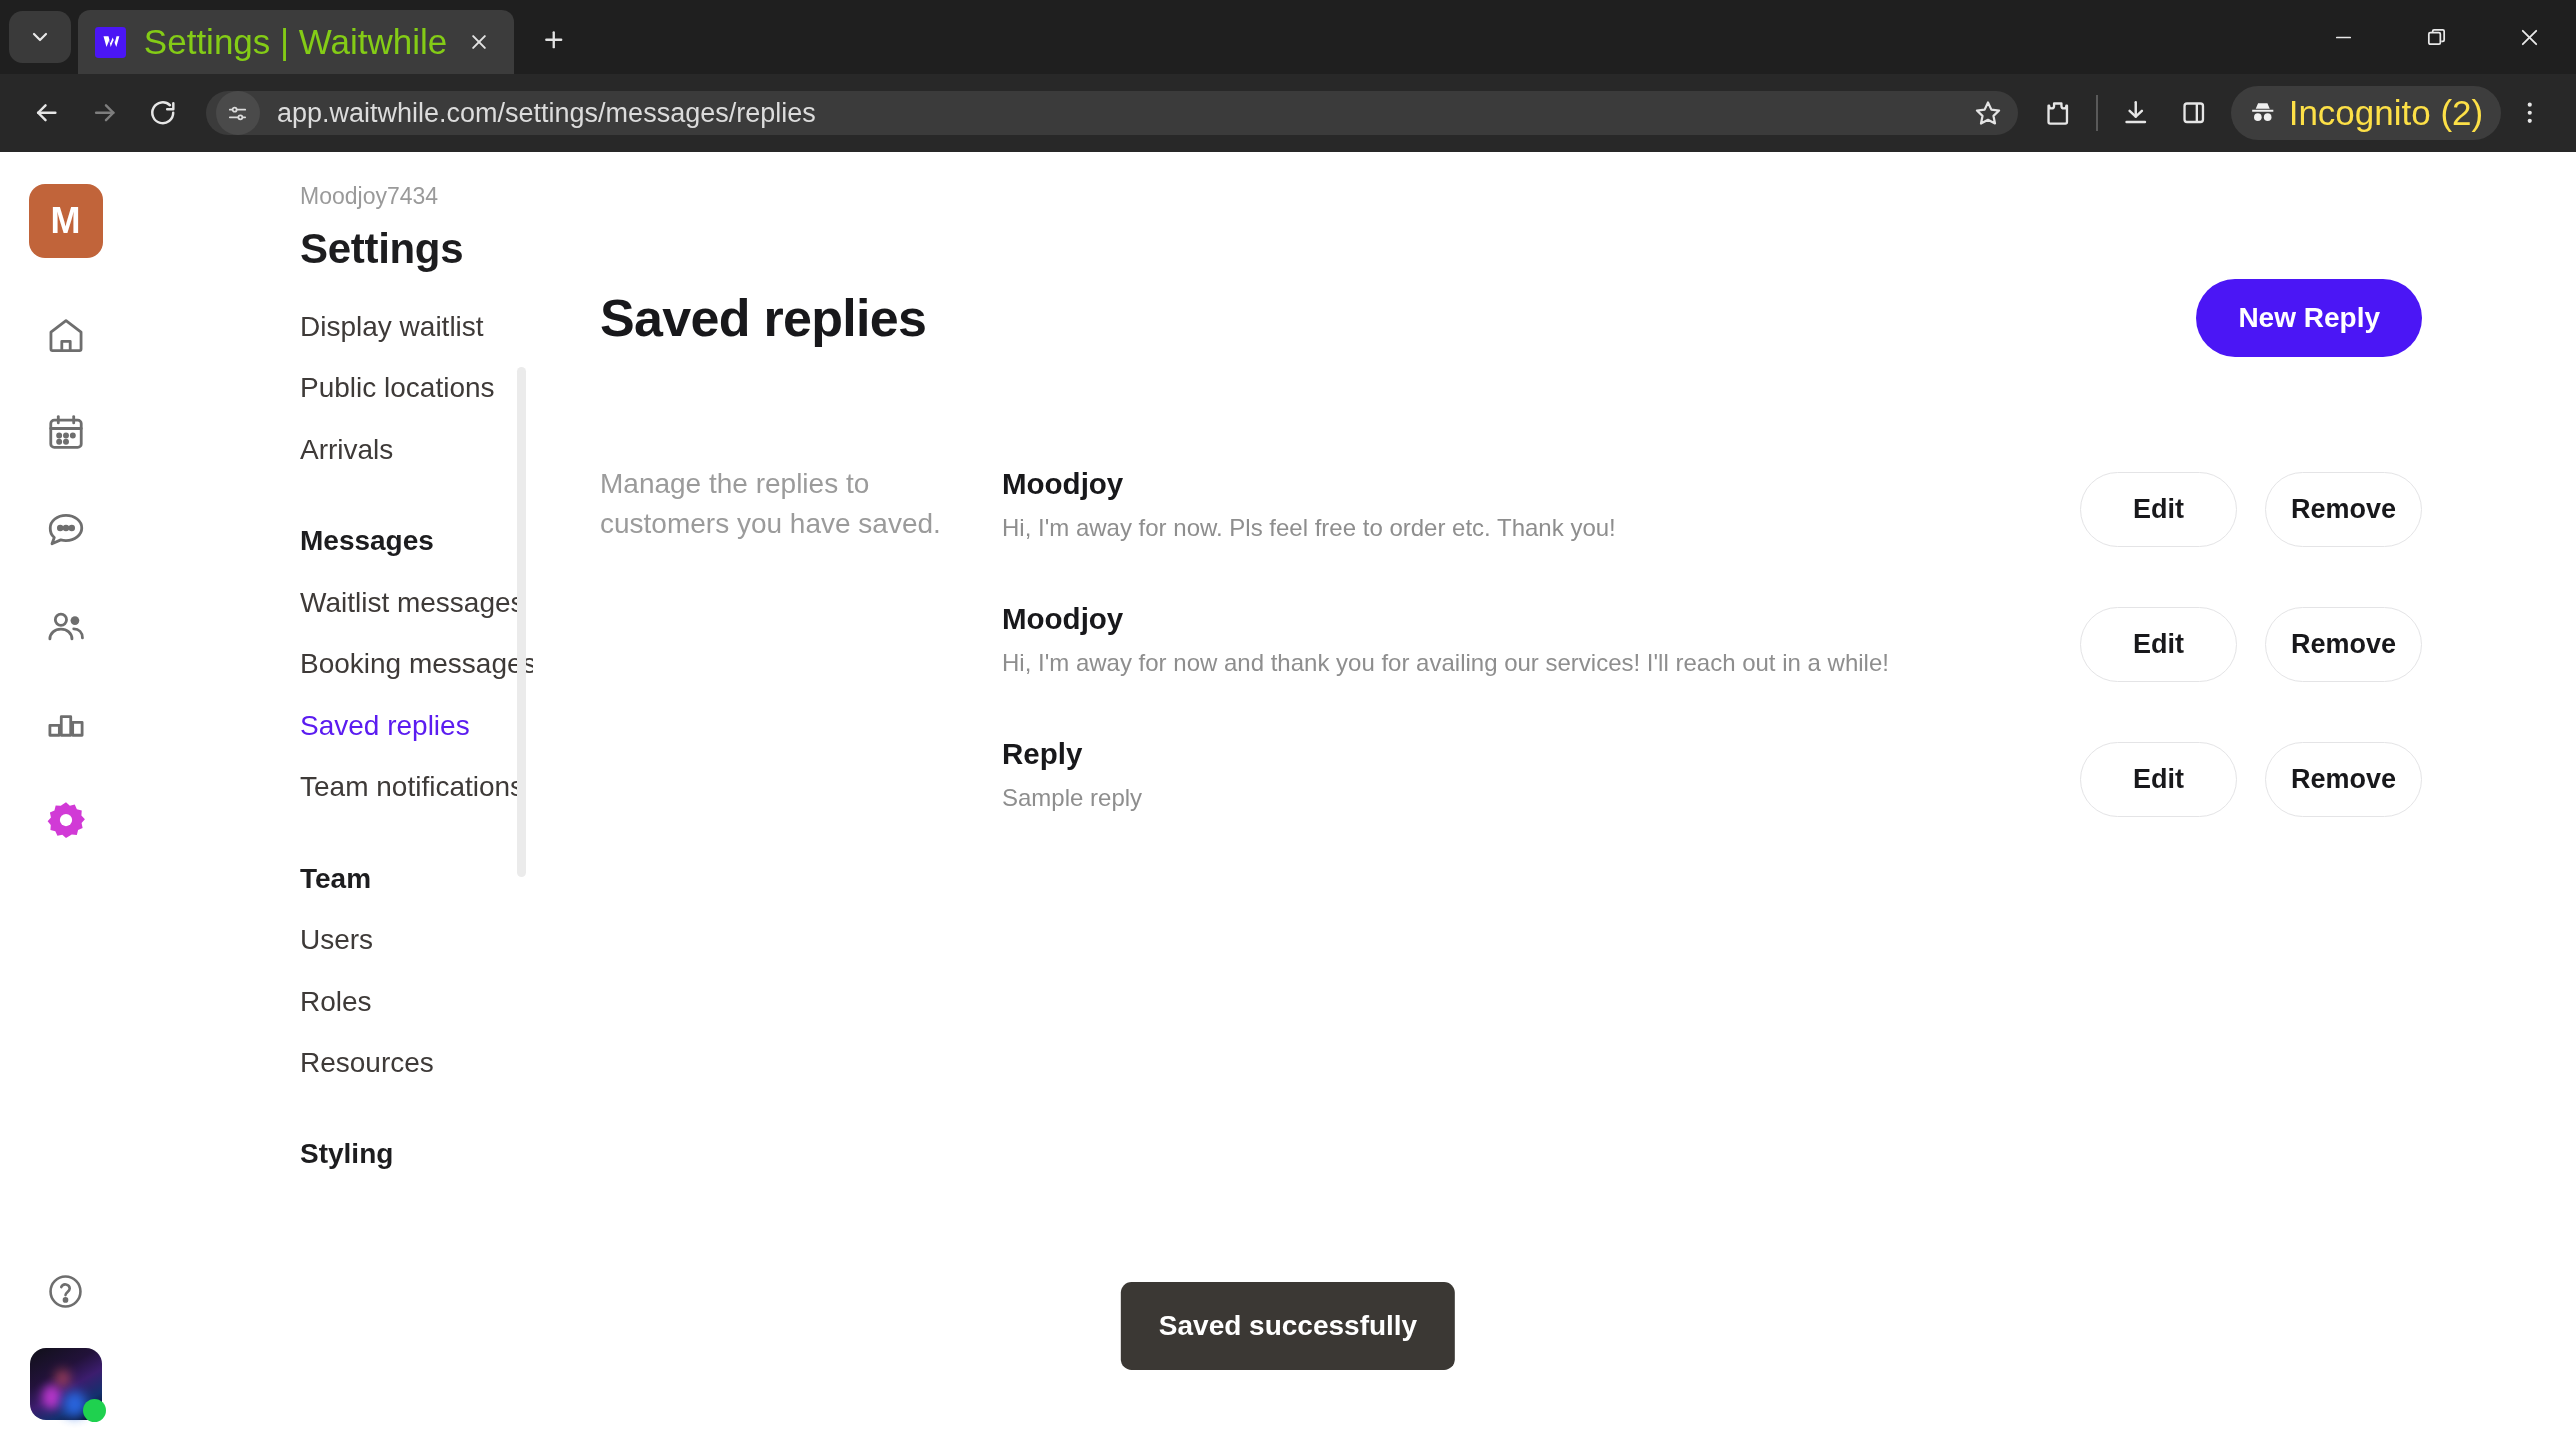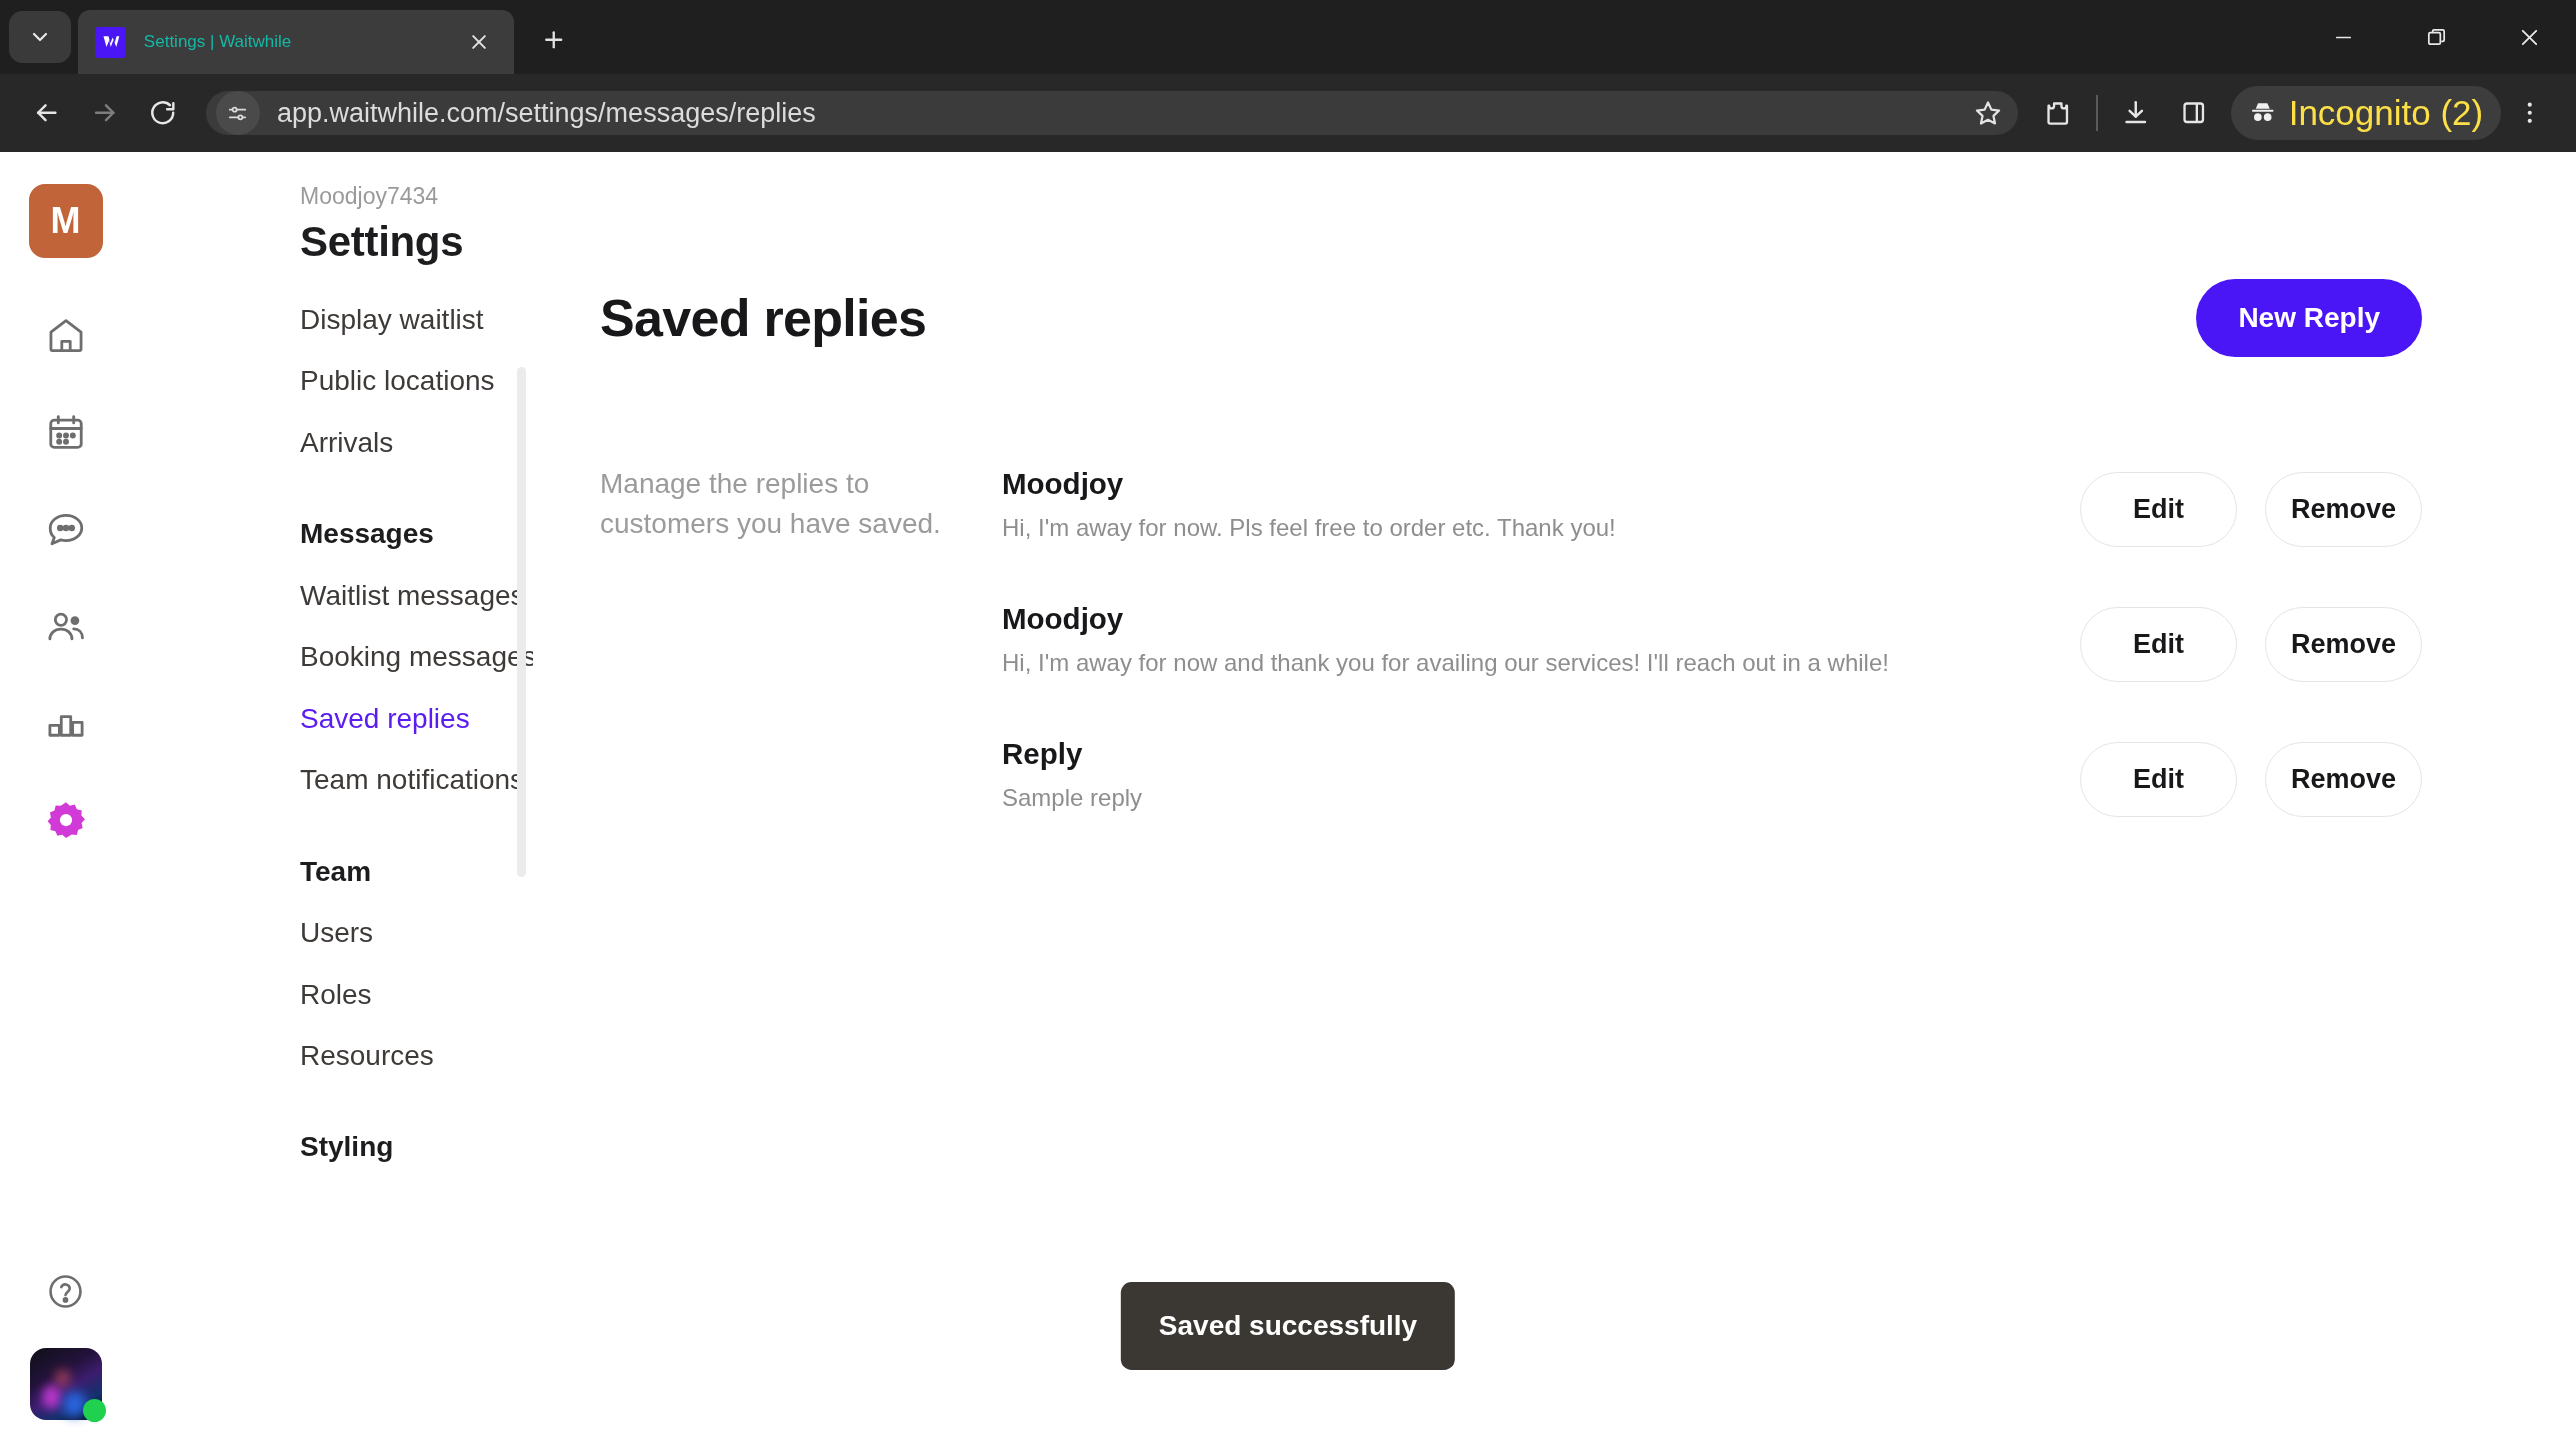--- a/index.html
+++ b/index.html
@@ -31,21 +31,21 @@
     display: flex; align-items: center; padding: 0 17.4px;
     position: relative;
   }
   .tab-favicon {
     width: 31px; height: 31px; border-radius: 3.4px; background: #4b16f5;
     display: flex; align-items: center; justify-content: center;
     flex: 0 0 31px; margin-right: 17.4px;
   }
   .tab-favicon svg { width: 20px; height: 20px; }
   .tab-title {
-    color: #14b8a6; font-size: 17px; white-space: nowrap;
+    color: #84cc16; font-size: 35px; white-space: nowrap;
     overflow: hidden; text-overflow: ellipsis; flex: 1;
   }
   .tab-close {
     width: 35px; height: 35px; margin-left: 12px; flex: 0 0 35px;
     display: flex; align-items: center; justify-content: center; border-radius: 50%;
   }
   .tab-close svg { width: 20px; height: 20px; }
   .newtab {
     width: 50px; height: 50px; margin: 0 0 9.4px 14.8px;
     display: flex; align-items: center; justify-content: center; border-radius: 50%;
@@ -125,21 +125,21 @@
     position: absolute; right: -4px; bottom: -2.7px; width: 23px; height: 23px;
     border-radius: 50%; background: #1fd14f;
   }
 
   
   .settings-nav {
     width: 402px; flex: 0 0 402px; padding: 31px 0 0 0;
     position: relative; overflow: hidden;
   }
   .nav-inner { padding-left: 169px; padding-right: 47px; }
-  .org-name { font-size: 23px; color: #9a9a9a; margin-bottom: 8px; }
+  .org-name { font-size: 23px; color: #9a9a9a; margin-bottom: 15px; }
   .settings-heading { font-size: 42px; font-weight: bold; color: #1d1d1f; margin-bottom: 23px; letter-spacing: -0.3px; }
   .nav-link { font-size: 28px; color: #3e3a38; padding: 14.8px 0; display: block; white-space: nowrap; }
   .nav-link.active { color: #5b1cf0; }
   .nav-group-title { font-size: 28px; font-weight: bold; color: #1d1d1f; padding: 14.8px 0; margin-top: 29.5px; }
   .nav-scrollbar {
     position: absolute; right: 6.7px; top: 215px;
     width: 9.4px; height: 510px; background: #ebebeb; border-radius: 4.7px;
   }
 
   

